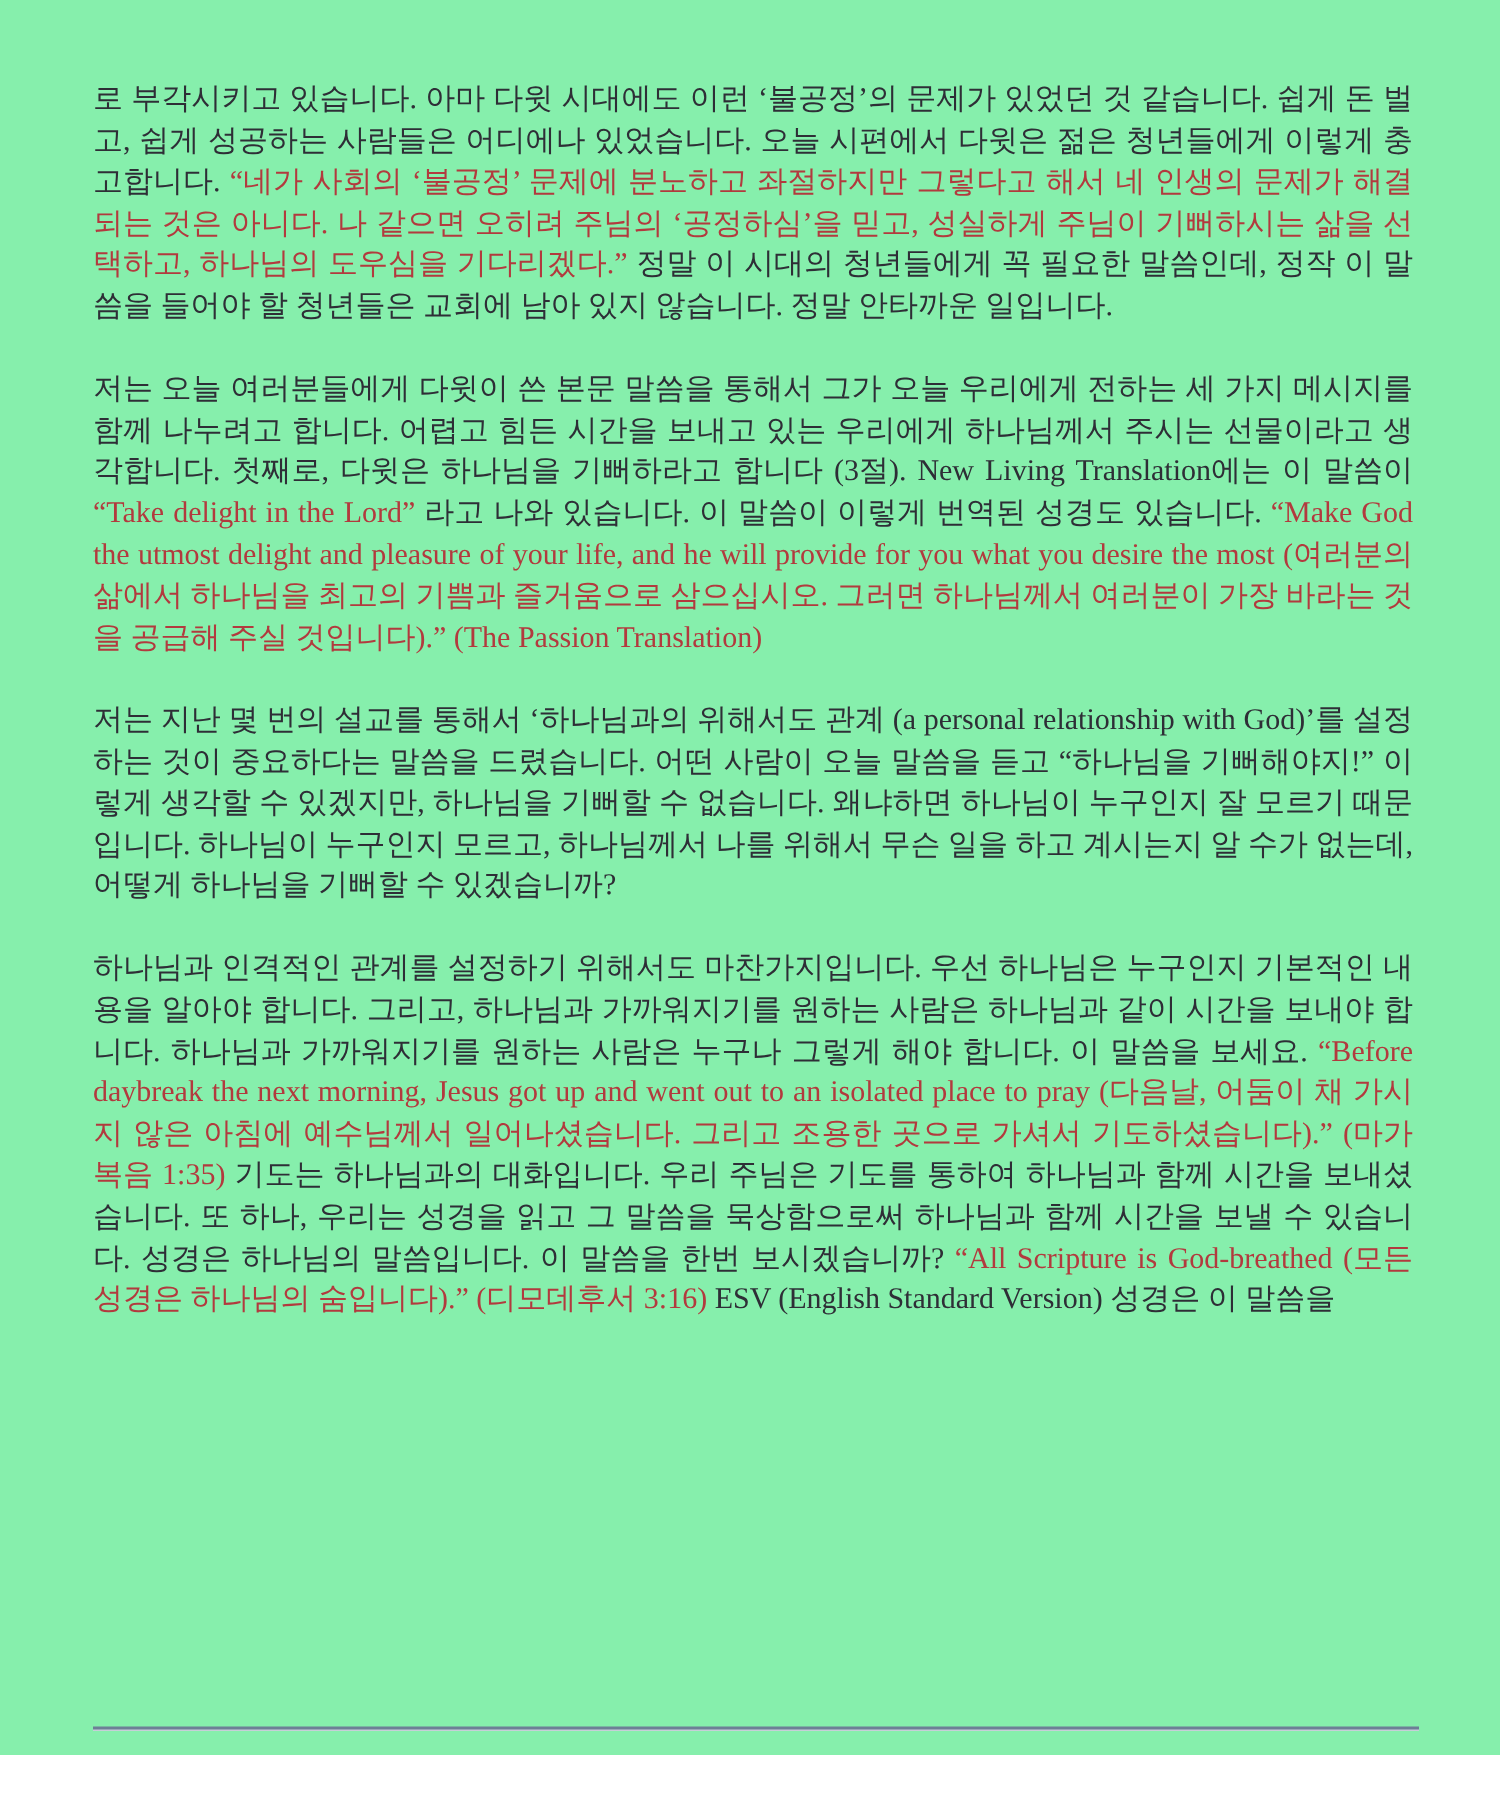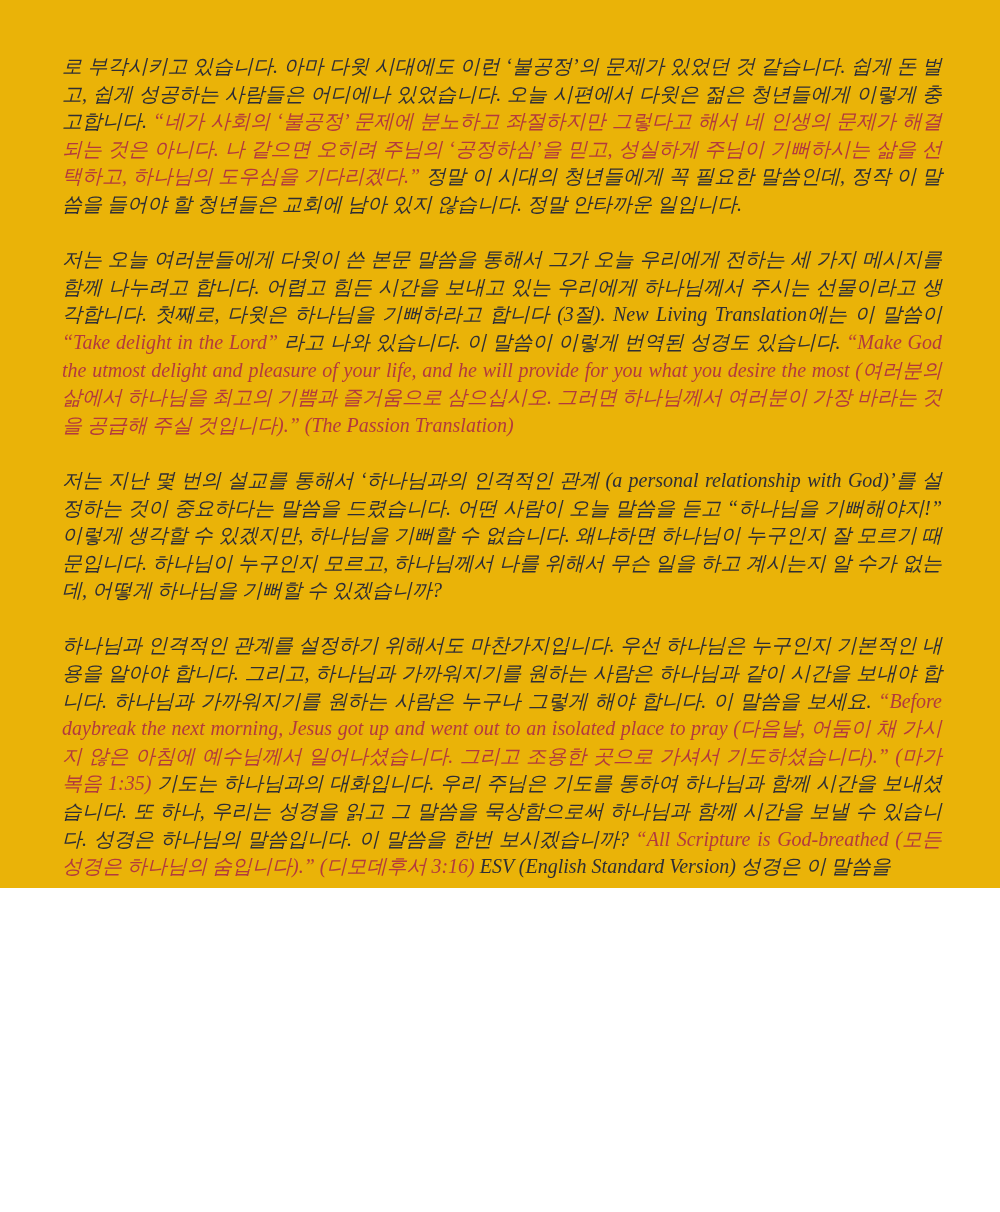--- a/index.html
+++ b/index.html
@@ -3,25 +3,24 @@
 <meta charset="utf-8">
 <style>
   html, body {
     margin: 0;
     padding: 0;
     background: #ffffff;
   }
   .page {
     position: relative;
     width: 1000px;
-    height: 888px;
-    background: #eab308;
+    height: 1170px;
+    background: #86efac;
     overflow: hidden;
     font-family: "Liberation Serif", "DejaVu Serif", serif;
-    font-style: italic;
   }
   .content {
     position: absolute;
     left: 62px;
     top: 53px;
     width: 880px;
     font-size: 20px;
     line-height: 27.6px;
     color: var(--body-color, #2e2e36);
     text-align: justify;
@@ -71,21 +70,21 @@
     background: var(--edge-color, #d9dee3);
   }
 </style>
 </head>
 <body>
 
 <div class="page">
   <div class="content">
       <p class="para"><span class="run">로 부각시키고 있습니다. 아마 다윗 시대에도 이런 ‘불공정’의 문제가 있었던 것 같습니다. 쉽게 돈 벌고, 쉽게 성공하는 사람들은 어디에나 있었습니다. 오늘 시편에서 다윗은 젊은 청년들에게 이렇게 충고합니다. </span><span class="run red">“네가 사회의 ‘불공정’ 문제에 분노하고 좌절하지만 그렇다고 해서 네 인생의 문제가 해결되는 것은 아니다. 나 같으면 오히려 주님의 ‘공정하심’을 믿고, 성실하게 주님이 기뻐하시는 삶을 선택하고, 하나님의 도우심을 기다리겠다.”</span><span class="run">  정말 이 시대의 청년들에게 꼭 필요한 말씀인데, 정작 이 말씀을 들어야 할 청년들은 교회에 남아 있지 않습니다. 정말 안타까운 일입니다.</span></p>
       <p class="para"><span class="run">저는 오늘 여러분들에게 다윗이 쓴 본문 말씀을 통해서 그가 오늘 우리에게 전하는 세 가지 메시지를 함께 나누려고 합니다. 어렵고 힘든 시간을 보내고 있는 우리에게 하나님께서 주시는 선물이라고 생각합니다. 첫째로, 다윗은 하나님을 기뻐하라고 합니다 (3절). New Living Translation에는 이 말씀이 </span><span class="run red">“Take delight in the Lord”</span><span class="run"> 라고 나와 있습니다. 이 말씀이 이렇게 번역된 성경도 있습니다. </span><span class="run red">“Make God the utmost delight and pleasure of your life, and he will provide for you what you desire the most (여러분의 삶에서 하나님을 최고의 기쁨과 즐거움으로 삼으십시오. 그러면 하나님께서 여러분이 가장 바라는 것을 공급해 주실 것입니다).” (The Passion Translation)</span></p>
-      <p class="para"><span class="run">저는 지난 몇 번의 설교를 통해서 ‘하나님과의 인격적인 관계 (a personal relationship with God)’를 설정하는 것이 중요하다는 말씀을 드렸습니다. 어떤 사람이 오늘 말씀을 듣고 “하나님을 기뻐해야지!” 이렇게 생각할 수 있겠지만, 하나님을 기뻐할 수 없습니다. 왜냐하면 하나님이 누구인지 잘 모르기 때문입니다. 하나님이 누구인지 모르고, 하나님께서 나를 위해서 무슨 일을 하고 계시는지 알 수가 없는데, 어떻게 하나님을 기뻐할 수 있겠습니까?</span></p>
+      <p class="para"><span class="run">저는 지난 몇 번의 설교를 통해서 ‘하나님과의 위해서도 관계 (a personal relationship with God)’를 설정하는 것이 중요하다는 말씀을 드렸습니다. 어떤 사람이 오늘 말씀을 듣고 “하나님을 기뻐해야지!” 이렇게 생각할 수 있겠지만, 하나님을 기뻐할 수 없습니다. 왜냐하면 하나님이 누구인지 잘 모르기 때문입니다. 하나님이 누구인지 모르고, 하나님께서 나를 위해서 무슨 일을 하고 계시는지 알 수가 없는데, 어떻게 하나님을 기뻐할 수 있겠습니까?</span></p>
       <p class="para"><span class="run">하나님과 인격적인 관계를 설정하기 위해서도 마찬가지입니다. 우선 하나님은 누구인지 기본적인 내용을 알아야 합니다. 그리고, 하나님과 가까워지기를 원하는 사람은 하나님과 같이 시간을 보내야 합니다. 하나님과 가까워지기를 원하는 사람은 누구나 그렇게 해야 합니다. 이 말씀을 보세요. </span><span class="run red">“Before daybreak the next morning, Jesus got up and went out to an isolated place to pray (다음날, 어둠이 채 가시지 않은 아침에 예수님께서 일어나셨습니다. 그리고 조용한 곳으로 가셔서 기도하셨습니다).” (마가복음 1:35)</span><span class="run"> 기도는 하나님과의 대화입니다. 우리 주님은 기도를 통하여 하나님과 함께 시간을 보내셨습니다. 또 하나, 우리는 성경을 읽고 그 말씀을 묵상함으로써 하나님과 함께 시간을 보낼 수 있습니다. 성경은 하나님의 말씀입니다. 이 말씀을 한번 보시겠습니까? </span><span class="run red">“All Scripture is God-breathed (모든 성경은 하나님의 숨입니다).” (디모데후서 3:16)</span><span class="run"> ESV (English Standard Version) 성경은 이 말씀을</span></p>
     </div>
 
   <div class="footer-rule"></div>
   <div class="footer-org">케임브리지한인교회</div>
   <div class="page-number">2</div>
   <div class="bottom-edge"></div>
 </div>
 
 </body></html>

